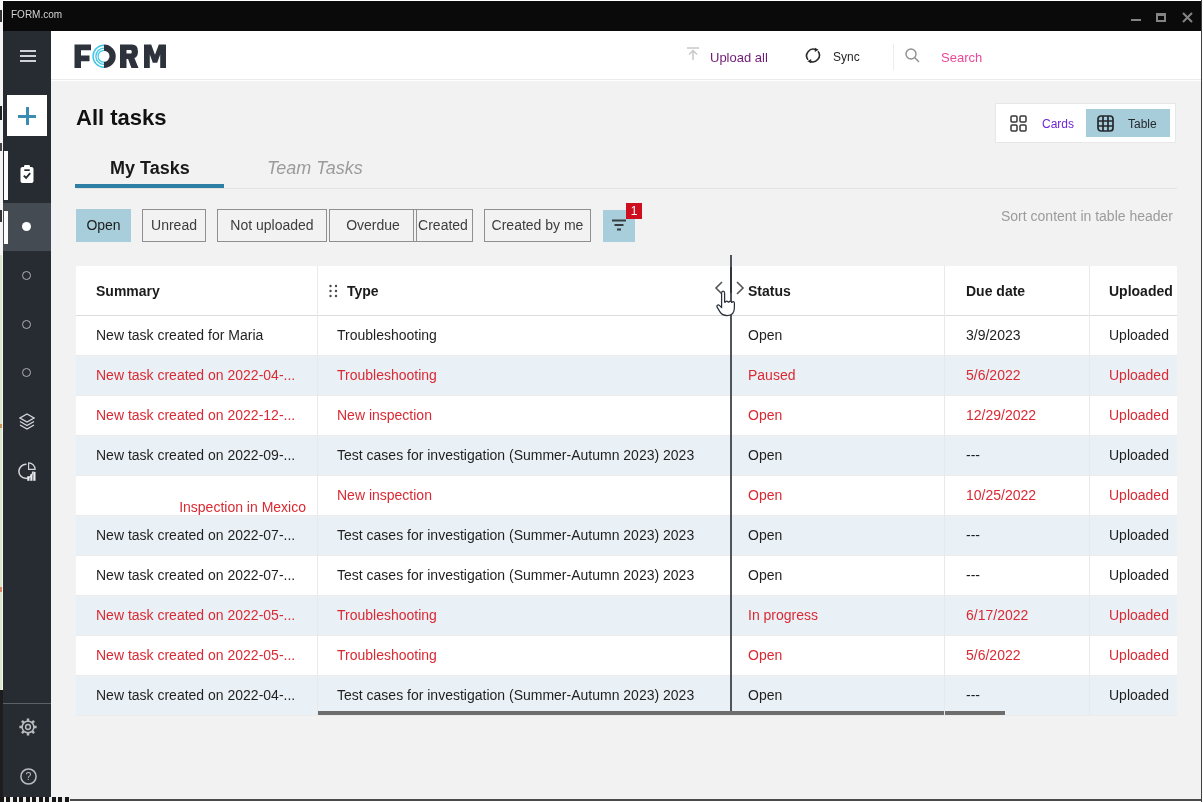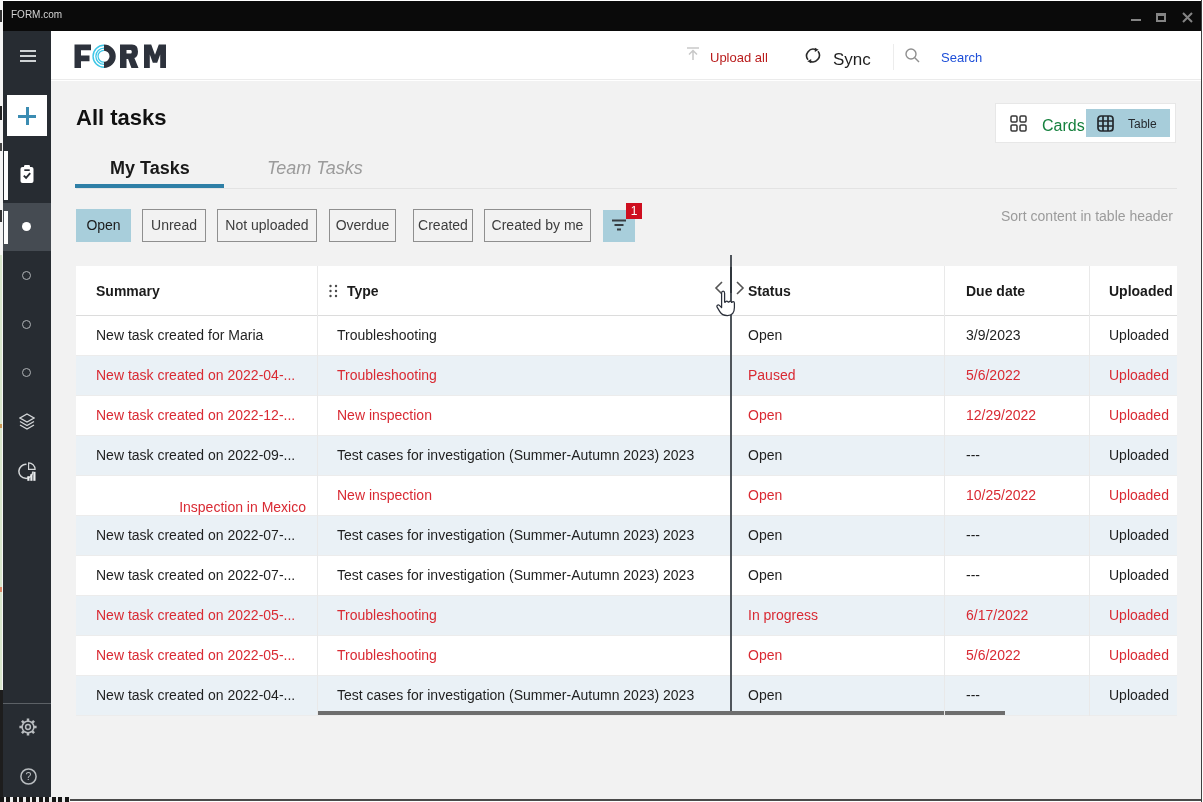--- a/index.html
+++ b/index.html
@@ -100,70 +100,70 @@
     </g>
     <path fill-rule="evenodd" fill="#2d323c" d="M46 0.5 H58 Q64 0.5 64 7.4 Q64 12.6 60.4 14.1 L64.5 24 H57.4 L54.1 14.9 H52.5 V24 H46 Z M52.5 5.9 H56.6 Q57.8 5.9 57.8 7.75 Q57.8 9.6 56.6 9.6 H52.5 Z"></path>
     <path d="M70 24 V0.5 H77.2 L81 10.8 L84.8 0.5 H92 V24 H86.2 V10.5 L83.2 18.8 H78.8 L75.8 10.5 V24 Z" fill="#2d323c"></path>
   </svg>
 </div>
 
 <svg class="abs" style="left:686px; top:47px;" width="14" height="14" viewBox="0 0 14 14">
   <path d="M1 1 H13" stroke="#c8c8c8" stroke-width="1.5"></path>
   <path d="M7 13 V4 M3 7.5 L7 3.5 L11 7.5" stroke="#c8c8c8" stroke-width="1.5" fill="none"></path>
 </svg>
-<div class="abs" style="left:710px; top:50px; font-size:13px; color:#b91c1c;">Upload all</div>
+<div class="abs" style="left:710px; top:50px; font-size:13px; color:#701a75;">Upload all</div>
 
 <svg class="abs" style="left:805px; top:46px;" width="16" height="19" viewBox="0 0 16 19">
   <path d="M3.0 13.8 A6.6 6.6 0 0 1 11.0 3.8" stroke="#2a2a2a" stroke-width="1.6" fill="none"></path>
   <path d="M13.0 5.2 A6.6 6.6 0 0 1 5.0 15.2" stroke="#2a2a2a" stroke-width="1.6" fill="none"></path>
   <path d="M13.6 3.8 L9.9 1.8 L9.8 5.9 Z" fill="#2a2a2a"></path>
   <path d="M2.4 15.2 L6.1 17.2 L6.2 13.1 Z" fill="#2a2a2a"></path>
 </svg>
-<div class="abs" style="left:833px; top:50px; font-size:17px; color:#1f1f1f;">Sync</div>
+<div class="abs" style="left:833px; top:50px; font-size:12px; color:#1f1f1f;">Sync</div>
 
 <div class="abs" style="left:893px; top:44px; width:1px; height:26px; background:#ececec;"></div>
 
 <svg class="abs" style="left:905px; top:48px;" width="15" height="15" viewBox="0 0 15 15">
   <circle cx="6" cy="6" r="5" fill="none" stroke="#8f8f8f" stroke-width="1.4"></circle>
   <path d="M9.8 9.8 L14 14" stroke="#8f8f8f" stroke-width="1.4"></path>
 </svg>
-<div class="abs" style="left:941px; top:50px; font-size:13px; color:#1d4ed8;">Search</div>
+<div class="abs" style="left:941px; top:50px; font-size:13px; color:#ec4899;">Search</div>
 
 <div class="abs" id="content" style="left:51px; top:81px; width:1150px; height:719px; background:#f2f2f2;"></div>
 
 <div class="abs" style="left:76px; top:105px; font-size:22px; font-weight:bold; color:#111;">All tasks</div>
 
 <div class="abs" style="left:995px; top:103px; width:181px; height:40px; background:#fff; border:1px solid #e7e7e7;"></div>
 <svg class="abs" style="left:1010px; top:115px;" width="17" height="17" viewBox="0 0 17 17">
   <g fill="none" stroke="#383838" stroke-width="1.5">
     <rect x="1" y="1" width="6" height="6" rx="1.2"></rect>
     <rect x="10" y="1" width="6" height="6" rx="1.2"></rect>
     <rect x="1" y="10" width="6" height="6" rx="1.2"></rect>
     <rect x="10" y="10" width="6" height="6" rx="1.2"></rect>
   </g>
 </svg>
-<div class="abs" style="left:1042px; top:117px; font-size:16px; color:#15803d;">Cards</div>
+<div class="abs" style="left:1042px; top:117px; font-size:12px; color:#6d28d9;">Cards</div>
 <div class="abs" style="left:1086px; top:109px; width:84px; height:28px; background:#a7cdda;"></div>
 <svg class="abs" style="left:1097px; top:115px;" width="17" height="17" viewBox="0 0 17 17">
   <g fill="none" stroke="#24292e" stroke-width="1.7">
     <rect x="1" y="1" width="15" height="15" rx="3"></rect>
     <path d="M1 6 H16 M1 11 H16 M6 1 V16 M11 1 V16"></path>
   </g>
 </svg>
 <div class="abs" style="left:1128px; top:117px; font-size:12px; color:#24292e;">Table</div>
 
 <div class="abs" style="left:76px; top:188px; width:1101px; height:1px; background:#e3e3e3;"></div>
 <div class="abs" style="left:110px; top:158px; font-size:18px; font-weight:bold; color:#191919;">My Tasks</div>
 <div class="abs" style="left:267px; top:158px; font-size:18px; color:#9b9b9b;font-style:italic;">Team Tasks</div>
 <div class="abs" style="left:75px; top:184px; width:149px; height:4px; background:#2e7fa6;"></div>
 
 <div class="abs chip" style="left:76px; top:209px; width:55px; height:33px; background:#a8cedb; text-align:center; line-height:33px; font-size:14px; color:#1c1c1c;">Open</div>
 <div class="abs chipb" style="left:142px; top:209px; width:64px;">Unread</div>
-<div class="abs chipb" style="left:217px; top:209px; width:100px;">Not uploaded</div>
-<div class="abs chipb" style="left:329px; top:209px; width:67px;">Overdue</div>
+<div class="abs chipb" style="left:217px; top:209px; width:110px;">Not uploaded</div>
+<div class="abs chipb" style="left:329px; top:209px; width:88px;">Overdue</div>
 <div class="abs chipb" style="left:413px; top:209px; width:60px;">Created</div>
 <div class="abs chipb" style="left:484px; top:209px; width:107px;">Created by me</div>
 <style>
  .chipb { height:33px; background:transparent; border:1px solid #8f8f8f; text-align:center; line-height:31px; font-size:14px; color:#3d3d3d; }
 </style>
 <div class="abs" style="left:603px; top:210px; width:32px; height:32px; background:#a8cedb;"></div>
 <svg class="abs" style="left:611px; top:219px;" width="16" height="13" viewBox="0 0 16 13">
   <path d="M1 1.5 H15 M3.5 6 H12.5 M6 10.5 H10" stroke="#373d42" stroke-width="2"></path>
 </svg>
 <div class="abs" style="left:626px; top:203px; width:16px; height:16px; background:#ce0e1f; color:#fff; font-size:12px; text-align:center; line-height:16px;">1</div>

